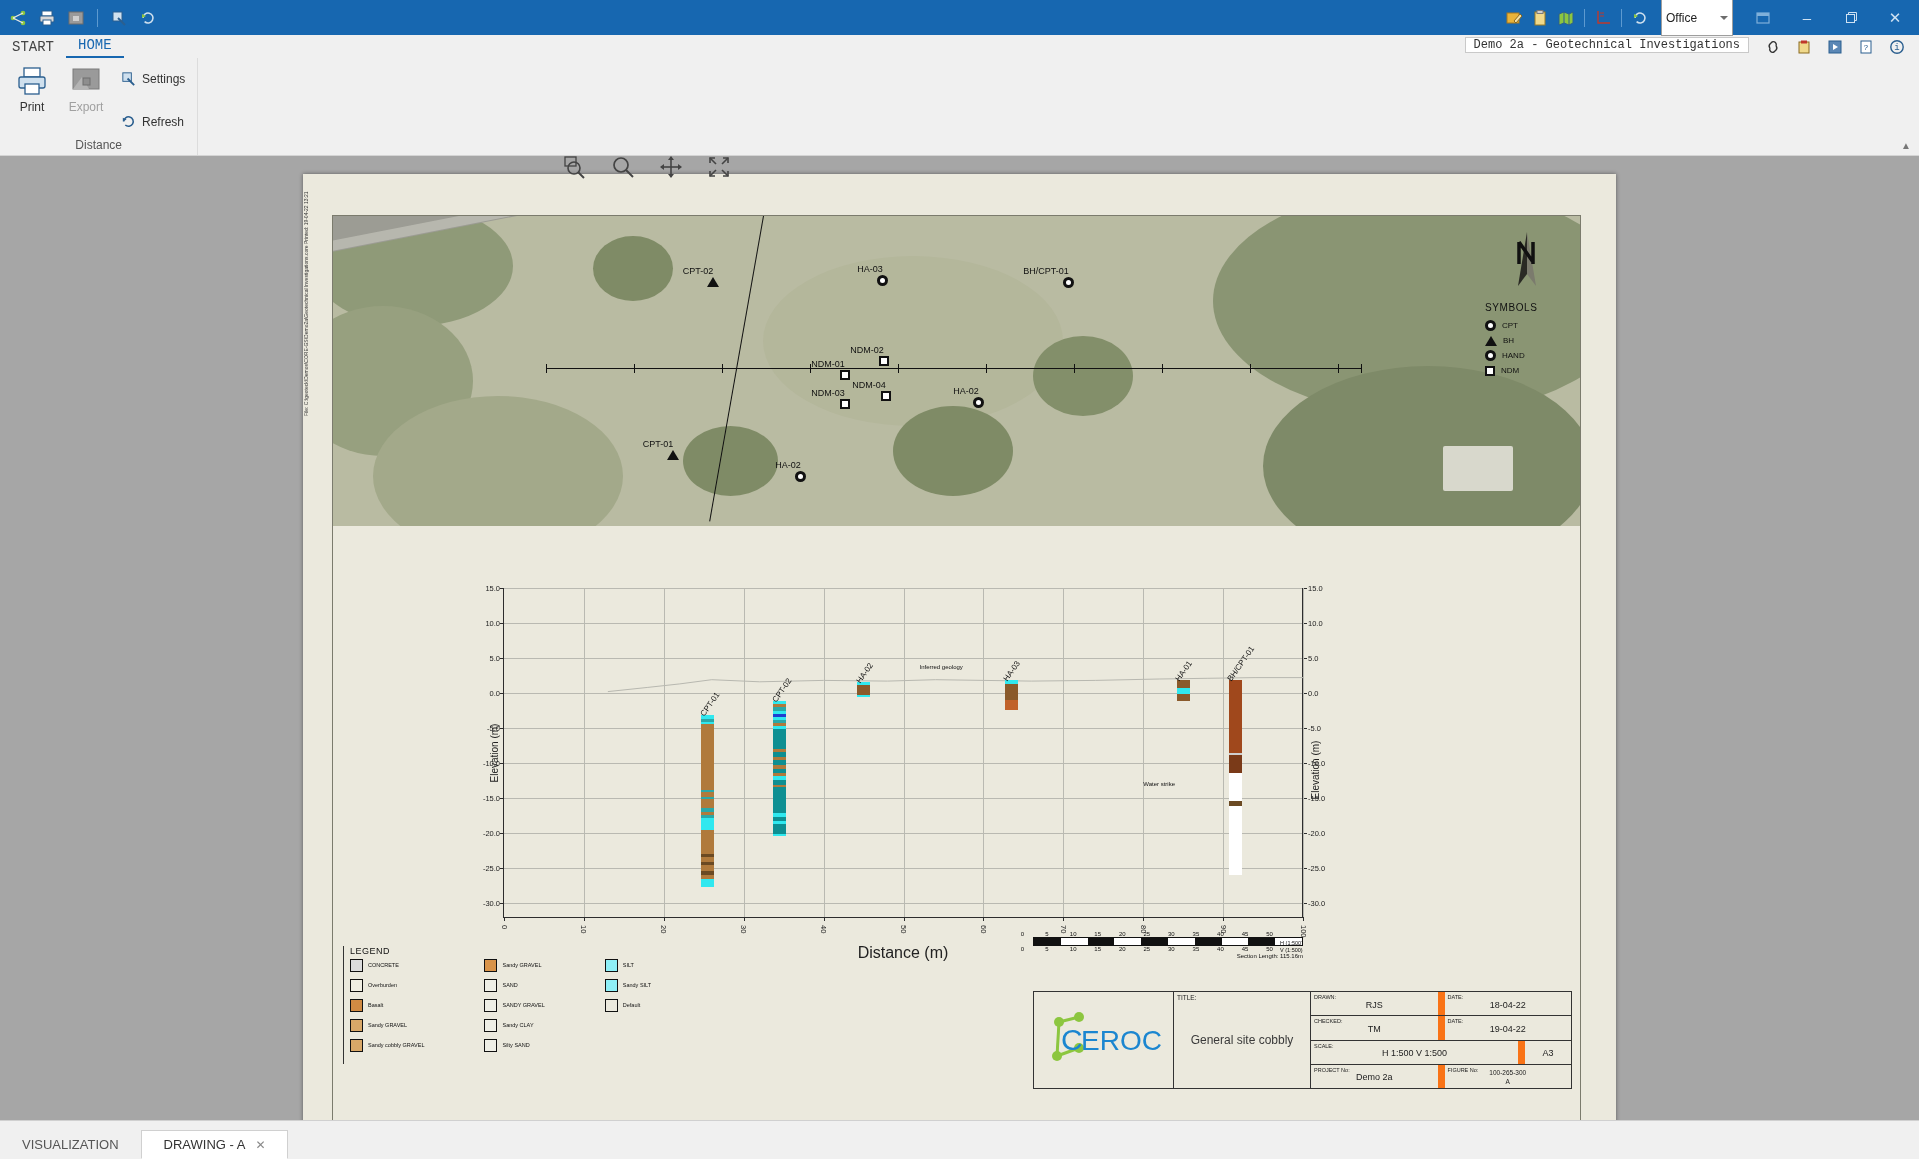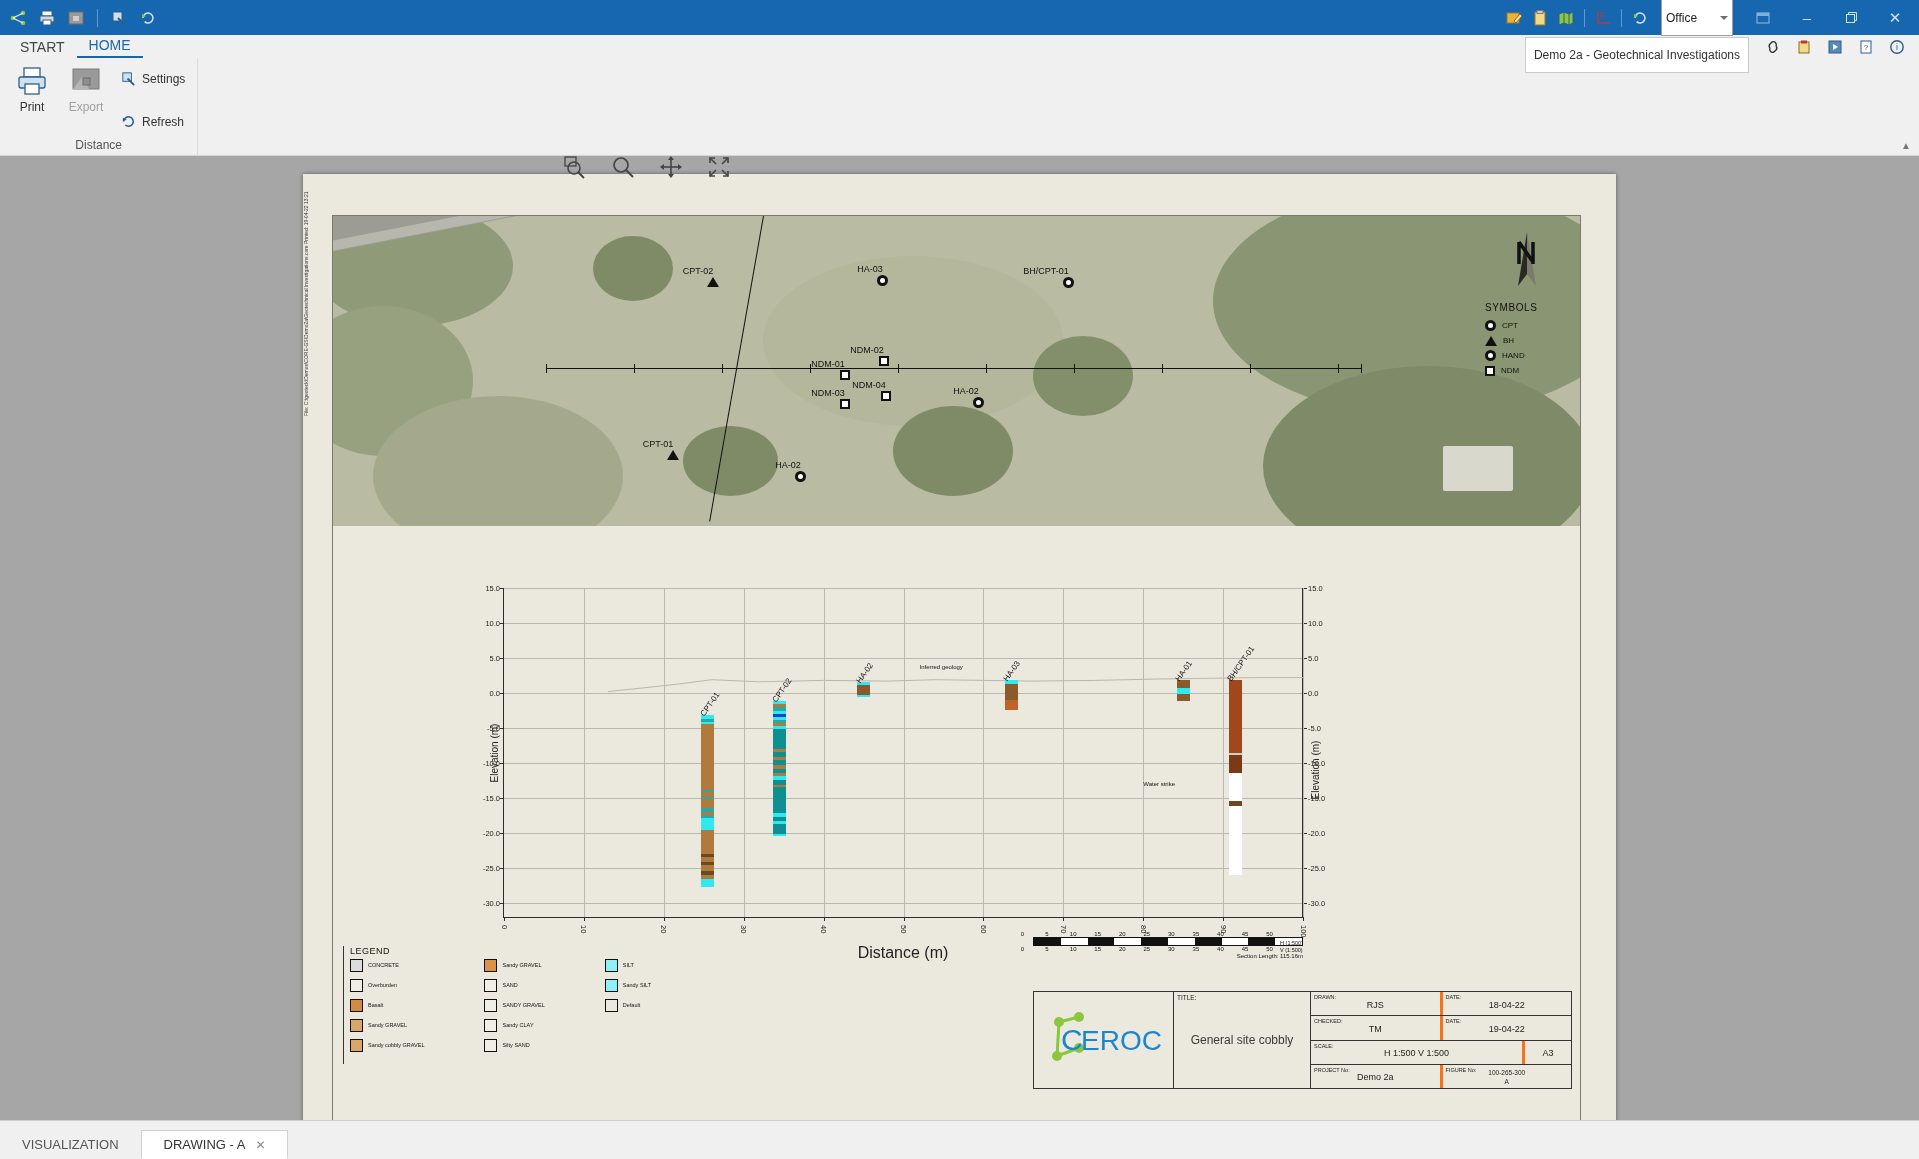--- a/index.html
+++ b/index.html
@@ -32,25 +32,25 @@
     display:flex;align-items:center;justify-content:space-between;
     padding:0 4px;font-size:12px;color:#222;margin:0 6px; cursor:pointer;
   }
   .caret{ width:0;height:0;border-left:4px solid transparent;border-right:4px solid transparent;
           border-top:4px solid #6d6d6d; }
   .wbtn{ width:40px;height:32px;display:flex;align-items:center;justify-content:center;
          color:#cfe2f3;font-size:15px;cursor:pointer; }
 
   
   #ribbon{ background:#f0f0f0; border-bottom:1px solid #d4d4d4; position:relative; }
-  #tabstrip{ height:23px; display:flex; align-items:flex-end; padding-left:8px; position:relative;}
+  #tabstrip{ height:23px; display:flex; align-items:flex-end; position:relative;font-family:Liberation Mono, monospace;}
   .rtab{ padding:2px 12px 3px 12px; font-size:14px; color:#444; cursor:pointer; }
   .rtab.active{ color:#1767b0; border-bottom:2px solid #1767b0; }
   #doc-chip{
-    position:absolute; right:170px; top:2px; height:36px; min-width:210px;
+    position:absolute; right:170px; top:2px; height:16px; min-width:210px;
     background:#fff; border:1px solid #c9c9c9; display:flex;align-items:center;
     justify-content:center; font-size:12px;color:#333; padding:0 8px; cursor:pointer;
   }
   #chip-icons{ position:absolute; right:8px; top:1px; display:flex; gap:3px; }
   .chip-ic{ width:28px;height:22px;display:flex;align-items:center;justify-content:center;cursor:pointer;}
 
   #ribbon-body{ height:97px; display:flex; position:relative; }
   .rgroup{ display:flex; flex-direction:column; height:100%; padding:3px 6px 0 6px;
            border-right:1px solid #dcdcdc; }
   .rgroup-items{ display:flex; flex:1; align-items:flex-start; gap:2px; }
@@ -161,21 +161,21 @@
                border:1px solid #333; display:flex; background:#ebe9dd; }
   #tb-logo{ width:140px; border-right:1px solid #333; display:flex;align-items:center;
             justify-content:center; }
   #tb-title{ flex:1; border-right:1px solid #333; position:relative; }
   #tb-title .cap{ position:absolute; left:3px; top:2px; font-size:6.5px; }
   #tb-title .val{ position:absolute; left:0;right:0;top:50%; transform:translateY(-50%);
                   text-align:center; font-size:12px; color:#3a3a3a; }
   #tb-meta{ width:260px; display:flex; flex-direction:column; }
   .tbrow{ display:flex; border-bottom:1px solid #333; flex:1; }
   .tbrow:last-child{ border-bottom:none; }
-  .tbcell{ position:relative; flex:1; border-right:3px solid #f97316; }
+  .tbcell{ position:relative; flex:1; border-right:7px solid #f97316; }
   .tbcell:last-child{ border-right:none; }
   .tbcell .cap{ position:absolute;left:3px;top:2px;font-size:5.5px; }
   .tbcell .val{ position:absolute;left:0;right:0;top:54%;transform:translateY(-50%);
                 text-align:center;font-size:9px; }
   .tbcell.small{ flex:0 0 46px; }
   .tbcell .val.tiny{ font-size:6.5px; line-height:1.3; }
 
   
   #bottom{ position:absolute;left:0;right:0;bottom:0;height:39px;background:#f0f0f0;
            border-top:1px solid #d0d0d0; display:flex; align-items:flex-end; }

